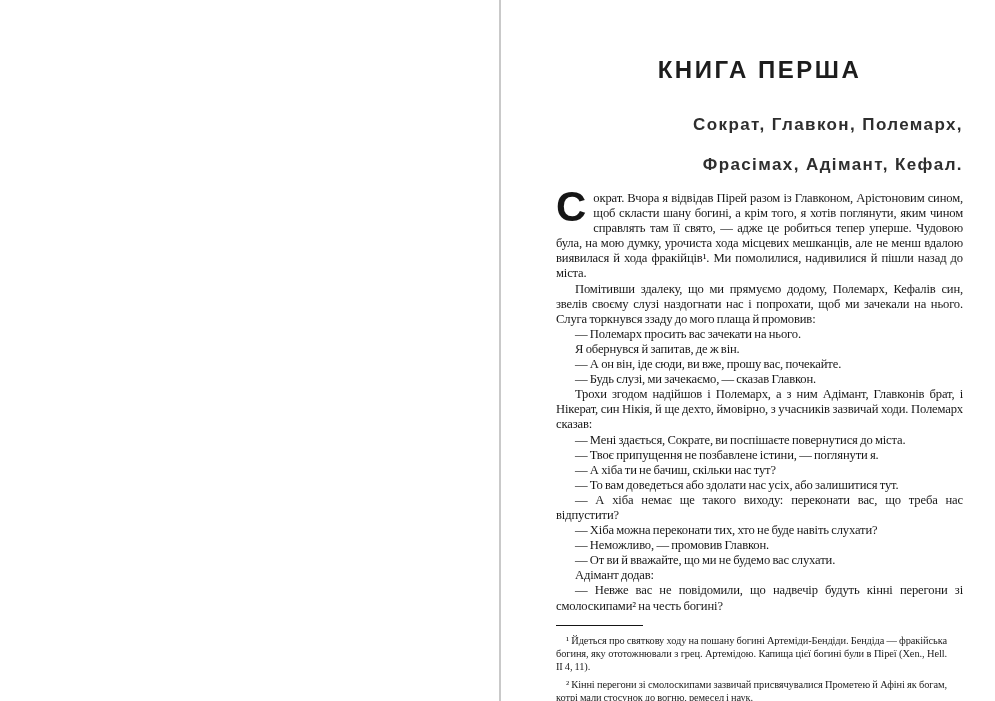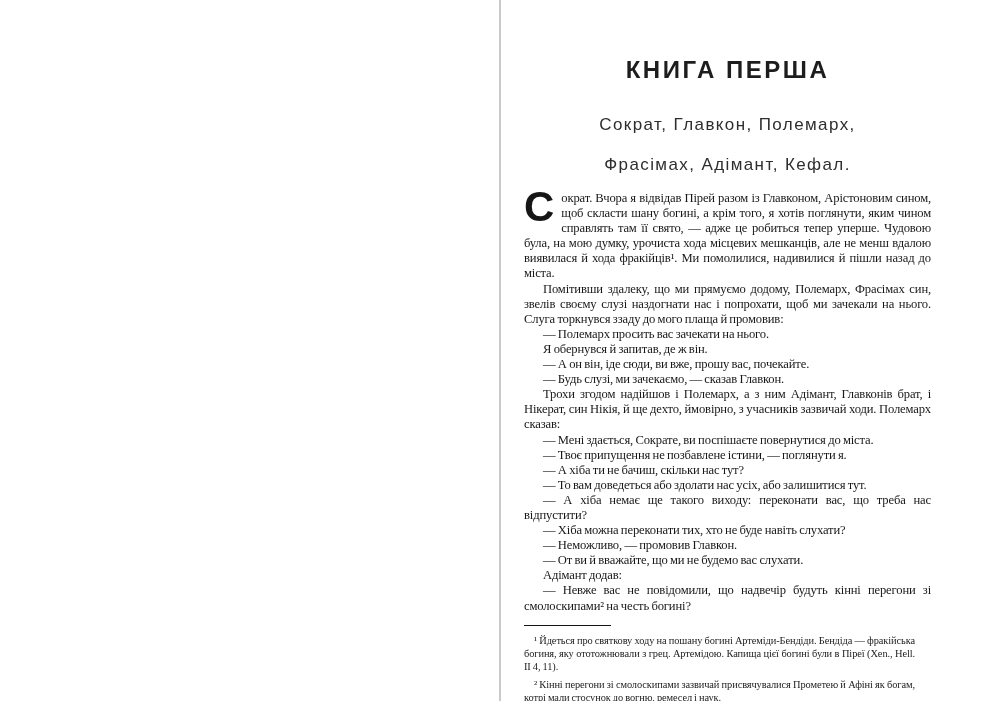--- a/index.html
+++ b/index.html
@@ -25,38 +25,38 @@
     background: #ffffff;
   }
   .divider {
     position: absolute;
     left: 499px; top: 0;
     width: 2px; height: 701px;
     background: #c9c9c9;
   }
   .page-right {
     position: absolute;
-    left: 524px; top: 0;
+    left: 556px; top: 0;
     width: 407px; height: 505px;
   }
   .chapter-title {
     margin: 56px 0 0 0;
     text-align: center;
     font-family: "Liberation Sans", sans-serif;
     font-weight: 800;
     font-size: 24px;
     line-height: 28px;
     letter-spacing: 2.5px;
     color: #1d1d1d;
     white-space: nowrap;
   }
   .characters {
-    text-align: center;
+    text-align: right;
     font-family: "Liberation Sans", sans-serif;
-    font-weight: 400;
+    font-weight: 700;
     font-size: 17px;
     line-height: 20px;
     letter-spacing: 1.4px;
     color: #2e2e2e;
     white-space: nowrap;
   }
   .characters.first { margin-top: 31px; }
   .characters.second { margin-top: 20px; }
   .body-text {
     margin-top: 16px;
@@ -113,21 +113,21 @@
     <h1 class="chapter-title">КНИГА ПЕРША</h1>
 
     <div class="characters first">Сократ, Главкон, Полемарх,</div>
     <div class="characters second">Фрасімах, Адімант, Кефал.</div>
 
     <div class="body-text">
       <p class="intro">
         <span class="dropcap">С</span><span>ократ. Вчора я відвідав Пірей разом із Главконом, Арістоновим сином, щоб скласти шану богині, а крім того, я хотів поглянути, яким чином справлять там її свято, — адже це робиться тепер уперше. Чудовою була, на мою думку, урочиста хода місцевих мешканців, але не менш вдалою виявилася й хода фракійців¹. Ми помолилися, надивилися й пішли назад до міста.</span>
       </p>
       <div>
-          <p>Помітивши здалеку, що ми прямуємо додому, Полемарх, Фрасімах син, звелів своєму слузі наздогнати нас і попрохати, щоб ми зачекали на нього. Слуга торкнувся ззаду до мого плаща й промовив:</p>
+          <p>Помітивши здалеку, що ми прямуємо додому, Полемарх, Кефалів син, звелів своєму слузі наздогнати нас і попрохати, щоб ми зачекали на нього. Слуга торкнувся ззаду до мого плаща й промовив:</p>
           <p>— Полемарх просить вас зачекати на нього.</p>
           <p>Я обернувся й запитав, де ж він.</p>
           <p>— А он він, іде сюди, ви вже, прошу вас, почекайте.</p>
           <p>— Будь слузі, ми зачекаємо, — сказав Главкон.</p>
           <p>Трохи згодом надійшов і Полемарх, а з ним Адімант, Главконів брат, і Нікерат, син Нікія, й ще дехто, ймовірно, з учасників зазвичай ходи. Полемарх сказав:</p>
           <p>— Мені здається, Сократе, ви поспішаєте повернутися до міста.</p>
           <p>— Твоє припущення не позбавлене істини, — поглянути я.</p>
           <p>— А хіба ти не бачиш, скільки нас тут?</p>
           <p>— То вам доведеться або здолати нас усіх, або залишитися тут.</p>
           <p>— А хіба немає ще такого виходу: переконати вас, що треба нас відпустити?</p>

